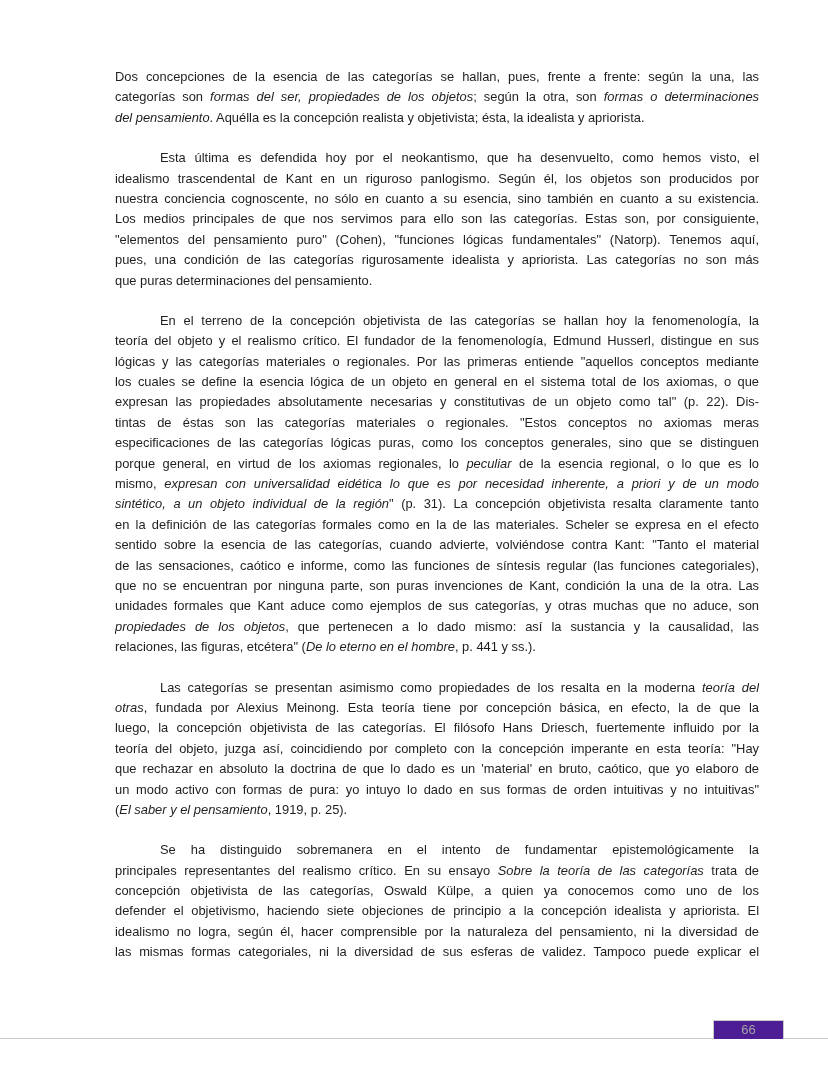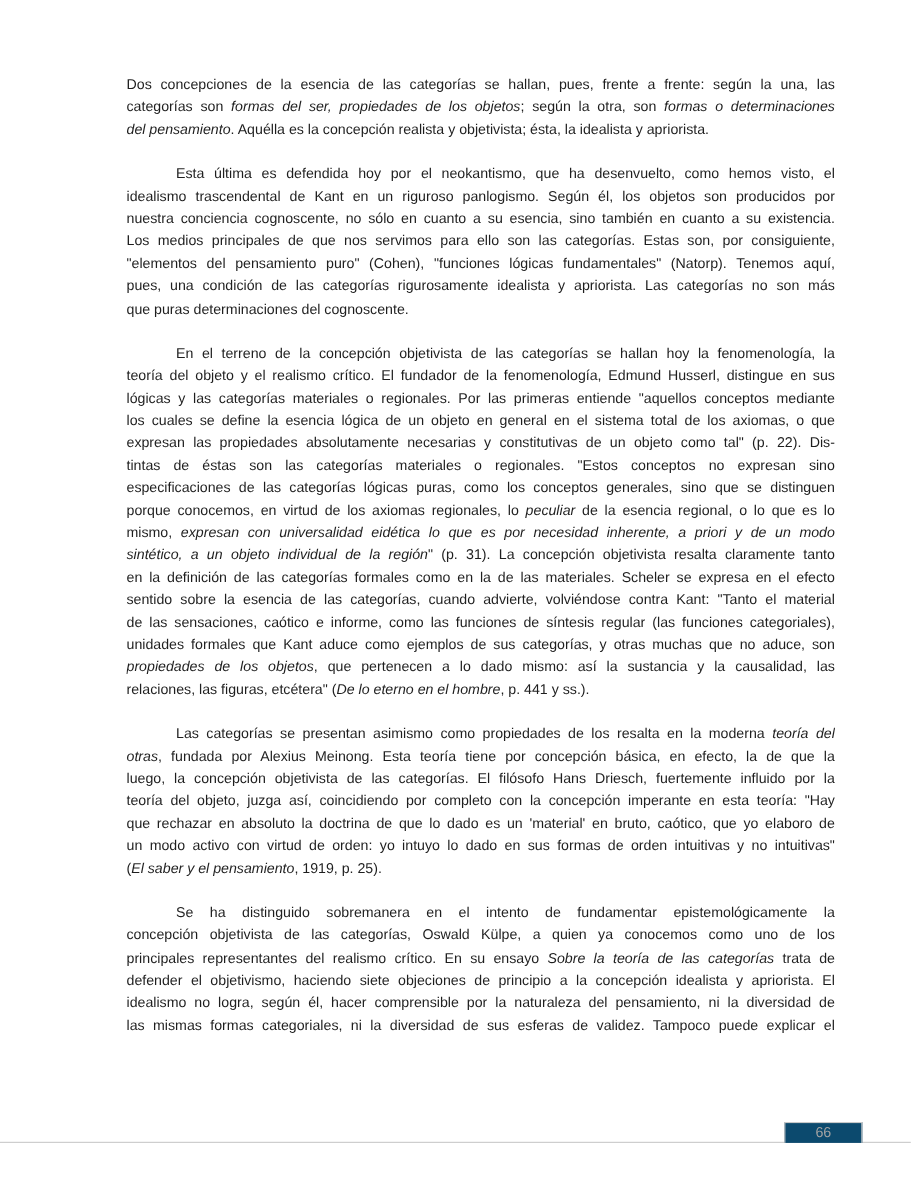--- a/index.html
+++ b/index.html
@@ -32,21 +32,21 @@
   .italic { font-style: italic; }
   .footer-rule {
     position: absolute;
     left: 0; right: 0; top: 1038px;
     border-top: 1px solid var(--rule-color, #c9c9c9);
   }
   .page-badge {
     position: absolute;
     left: 713px; top: 1020px;
     width: 71px; height: 19px;
-    background: #0c4a6e;
+    background: #4c1d95;
     border: 1px solid var(--rule-color, #c9c9c9);
     border-bottom: none;
     box-sizing: border-box;
     color: var(--pagenum-color, #a3a3a3);
     font-size: 13px;
     line-height: 18px;
     text-align: center;
   }
 </style>
 </head>
@@ -58,53 +58,54 @@
       <div class="line"><span>categorías son </span><span class="italic">formas del ser, propiedades de los objetos</span><span>; según la otra, son </span><span class="italic">formas o determinaciones</span></div>
       <div class="line line-last"><span class="italic">del pensamiento</span><span>. Aquélla es la concepción realista y objetivista; ésta, la idealista y apriorista.</span></div>
     </div>
     <div class="paragraph">
       <div class="line line-indent"><span>Esta última es defendida hoy por el neokantismo, que ha desenvuelto, como hemos visto, el</span></div>
       <div class="line"><span>idealismo trascendental de Kant en un riguroso panlogismo. Según él, los objetos son producidos por</span></div>
       <div class="line"><span>nuestra conciencia cognoscente, no sólo en cuanto a su esencia, sino también en cuanto a su existencia.</span></div>
       <div class="line"><span>Los medios principales de que nos servimos para ello son las categorías. Estas son, por consiguiente,</span></div>
       <div class="line"><span>"elementos del pensamiento puro" (Cohen), "funciones lógicas fundamentales" (Natorp). Tenemos aquí,</span></div>
       <div class="line"><span>pues, una condición de las categorías rigurosamente idealista y apriorista. Las categorías no son más</span></div>
-      <div class="line line-last"><span>que puras determinaciones del cognoscente.</span></div>
+      <div class="line line-last"><span>que puras determinaciones del pensamiento.</span></div>
     </div>
     <div class="paragraph">
       <div class="line line-indent"><span>En el terreno de la concepción objetivista de las categorías se hallan hoy la fenomenología, la</span></div>
       <div class="line"><span>teoría del objeto y el realismo crítico. El fundador de la fenomenología, Edmund Husserl, distingue en sus</span></div>
       <div class="line"><span>lógicas y las categorías materiales o regionales. Por las primeras entiende "aquellos conceptos mediante</span></div>
       <div class="line"><span>los cuales se define la esencia lógica de un objeto en general en el sistema total de los axiomas, o que</span></div>
       <div class="line"><span>expresan las propiedades absolutamente necesarias y constitutivas de un objeto como tal" (p. 22). Dis-</span></div>
-      <div class="line"><span>tintas de éstas son las categorías materiales o regionales. "Estos conceptos no expresan sino</span></div>
+      <div class="line"><span>tintas de éstas son las categorías materiales o regionales. "Estos conceptos no axiomas meras</span></div>
       <div class="line"><span>especificaciones de las categorías lógicas puras, como los conceptos generales, sino que se distinguen</span></div>
-      <div class="line"><span>porque conocemos, en virtud de los axiomas regionales, lo </span><span class="italic">peculiar</span><span> de la esencia regional, o lo que es lo</span></div>
+      <div class="line"><span>porque general, en virtud de los axiomas regionales, lo </span><span class="italic">peculiar</span><span> de la esencia regional, o lo que es lo</span></div>
       <div class="line"><span>mismo, </span><span class="italic">expresan con universalidad eidética lo que es por necesidad inherente, a priori y de un modo</span></div>
       <div class="line"><span class="italic">sintético, a un objeto individual de la región</span><span>" (p. 31). La concepción objetivista resalta claramente tanto</span></div>
       <div class="line"><span>en la definición de las categorías formales como en la de las materiales. Scheler se expresa en el efecto</span></div>
       <div class="line"><span>sentido sobre la esencia de las categorías, cuando advierte, volviéndose contra Kant: "Tanto el material</span></div>
       <div class="line"><span>de las sensaciones, caótico e informe, como las funciones de síntesis regular (las funciones categoriales),</span></div>
+      <div class="line"><span>que no se encuentran por ninguna parte, son puras invenciones de Kant, condición la una de la otra. Las</span></div>
       <div class="line"><span>unidades formales que Kant aduce como ejemplos de sus categorías, y otras muchas que no aduce, son</span></div>
       <div class="line"><span class="italic">propiedades de los objetos</span><span>, que pertenecen a lo dado mismo: así la sustancia y la causalidad, las</span></div>
       <div class="line line-last"><span>relaciones, las figuras, etcétera" (</span><span class="italic">De lo eterno en el hombre</span><span>, p. 441 y ss.).</span></div>
     </div>
     <div class="paragraph">
       <div class="line line-indent"><span>Las categorías se presentan asimismo como propiedades de los resalta en la moderna </span><span class="italic">teoría del</span></div>
       <div class="line"><span class="italic">otras</span><span>, fundada por Alexius Meinong. Esta teoría tiene por concepción básica, en efecto, la de que la</span></div>
       <div class="line"><span>luego, la concepción objetivista de las categorías. El filósofo Hans Driesch, fuertemente influido por la</span></div>
       <div class="line"><span>teoría del objeto, juzga así, coincidiendo por completo con la concepción imperante en esta teoría: "Hay</span></div>
       <div class="line"><span>que rechazar en absoluto la doctrina de que lo dado es un 'material' en bruto, caótico, que yo elaboro de</span></div>
-      <div class="line"><span>un modo activo con virtud de orden: yo intuyo lo dado en sus formas de orden intuitivas y no intuitivas"</span></div>
+      <div class="line"><span>un modo activo con formas de pura: yo intuyo lo dado en sus formas de orden intuitivas y no intuitivas"</span></div>
       <div class="line line-last"><span>(</span><span class="italic">El saber y el pensamiento</span><span>, 1919, p. 25).</span></div>
     </div>
     <div class="paragraph">
       <div class="line line-indent"><span>Se ha distinguido sobremanera en el intento de fundamentar epistemológicamente la</span></div>
+      <div class="line"><span>principales representantes del realismo crítico. En su ensayo </span><span class="italic">Sobre la teoría de las categorías</span><span> trata de</span></div>
       <div class="line"><span>concepción objetivista de las categorías, Oswald Külpe, a quien ya conocemos como uno de los</span></div>
-      <div class="line"><span>principales representantes del realismo crítico. En su ensayo </span><span class="italic">Sobre la teoría de las categorías</span><span> trata de</span></div>
       <div class="line"><span>defender el objetivismo, haciendo siete objeciones de principio a la concepción idealista y apriorista. El</span></div>
       <div class="line"><span>idealismo no logra, según él, hacer comprensible por la naturaleza del pensamiento, ni la diversidad de</span></div>
       <div class="line"><span>las mismas formas categoriales, ni la diversidad de sus esferas de validez. Tampoco puede explicar el</span></div>
     </div>
   </div>
 
 <div class="footer-rule"></div>
 <div class="page-badge">
   <span>66</span>
 </div>

